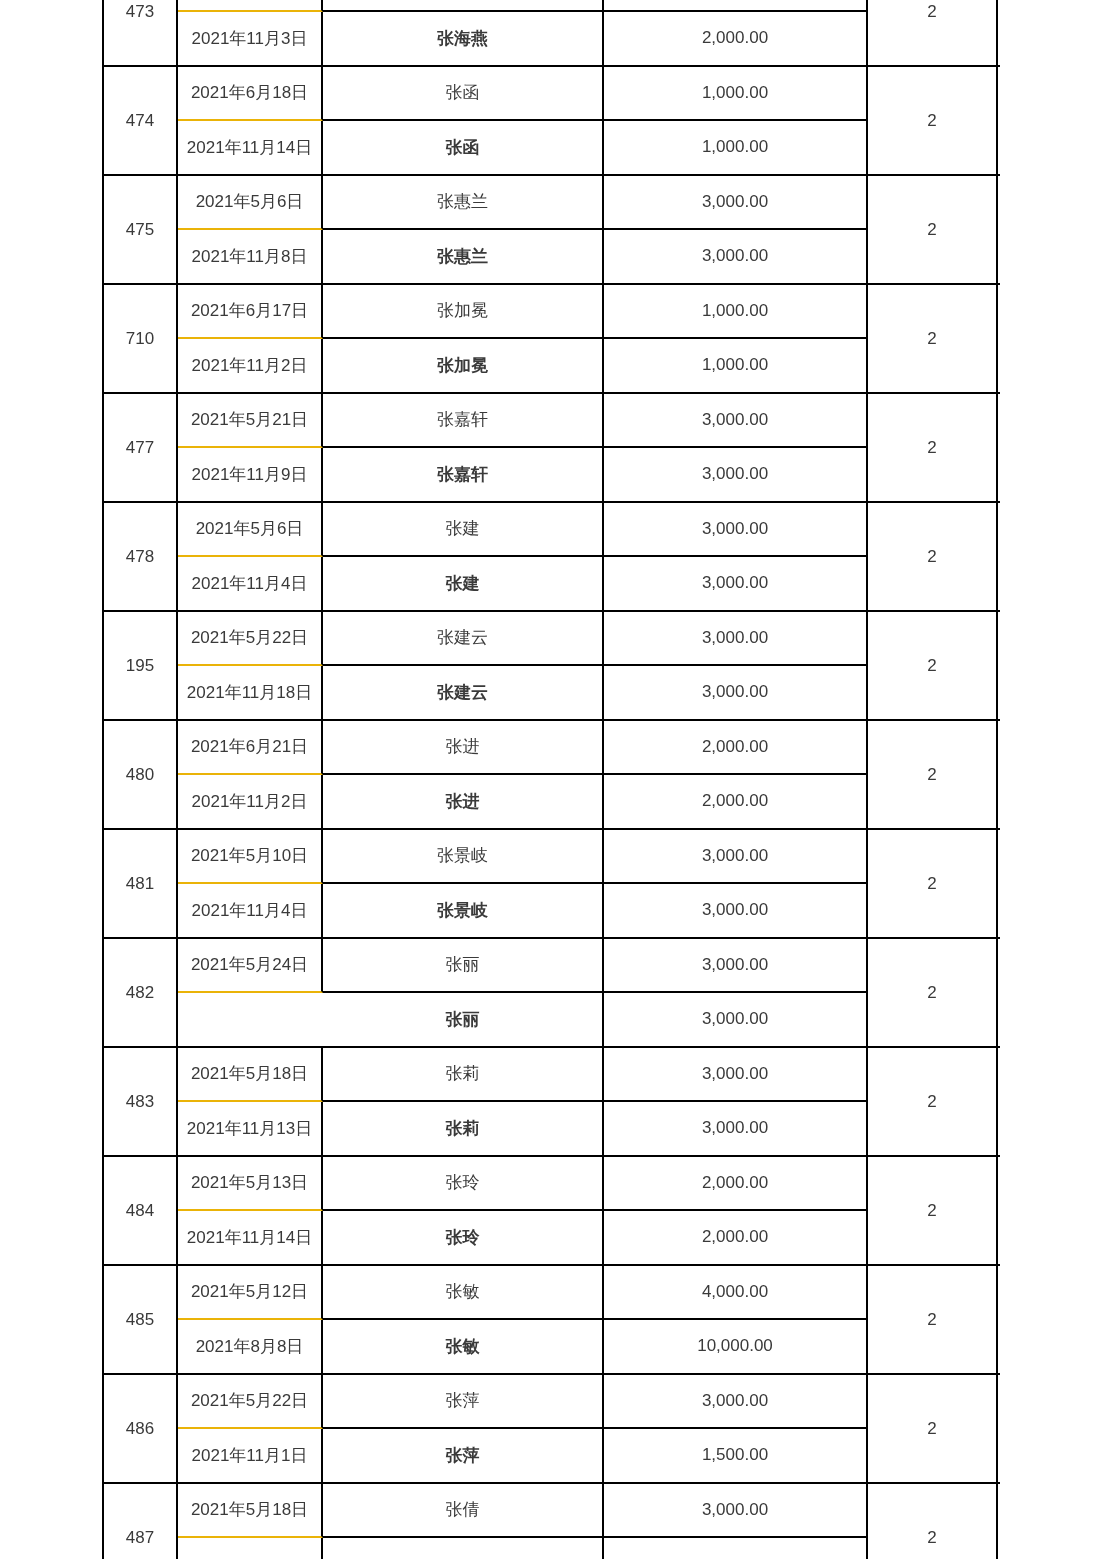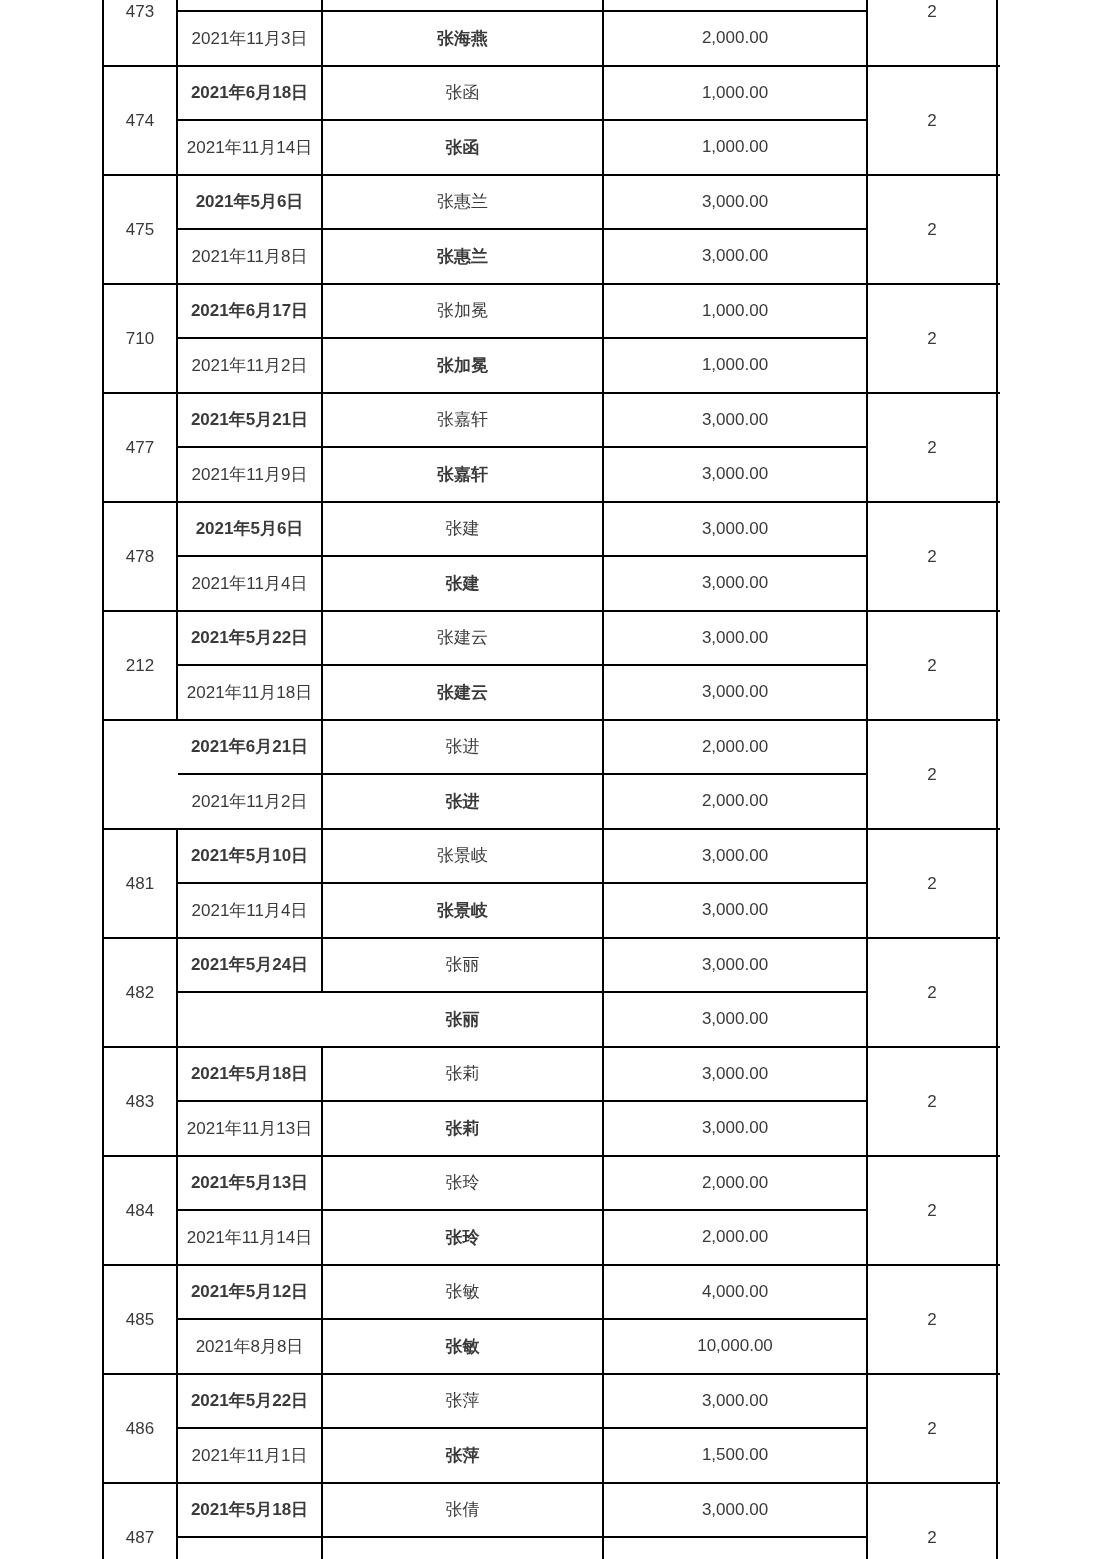--- a/index.html
+++ b/index.html
@@ -35,21 +35,21 @@
     display: flex;
     align-items: center;
     justify-content: center;
     font-size: 17px;
     color: #3a3a3a;
     white-space: nowrap;
     overflow: hidden;
   }
   .id-cell    { grid-area: 1 / 1 / 3 / 2; }
   .count-cell { grid-area: 1 / 5 / 3 / 6; }
-  .r1.date-cell   { grid-area: 1 / 2; border-bottom: 2px solid #000000; font-weight: bold; }
+  .r1.date-cell   { grid-area: 1 / 2; border-bottom: 2px solid #eab308; }
   .r1.name-cell   { grid-area: 1 / 3; border-bottom: 2px solid #000; }
   .r1.amount-cell { grid-area: 1 / 4; border-bottom: 2px solid #000; }
   .r2.date-cell   { grid-area: 2 / 2; }
   .r2.name-cell   { grid-area: 2 / 3; font-weight: bold; }
   .r2.amount-cell { grid-area: 2 / 4; }
 </style>
 </head>
 <body>
 
 <div class="table-wrap" id="table-root">
@@ -113,31 +113,32 @@
     <div class="cell r1 date-cell">2021年5月6日</div>
     <div class="cell r1 name-cell">张建</div>
     <div class="cell r1 amount-cell">3,000.00</div>
     <div class="cell r2 date-cell">2021年11月4日</div>
     <div class="cell r2 name-cell">张建</div>
     <div class="cell r2 amount-cell">3,000.00</div>
     <div class="cell count-cell">2</div>
   </div>
 
   <div class="group">
-    <div class="cell id-cell">212</div>
+    <div class="cell id-cell">195</div>
     <div class="cell r1 date-cell">2021年5月22日</div>
     <div class="cell r1 name-cell">张建云</div>
     <div class="cell r1 amount-cell">3,000.00</div>
     <div class="cell r2 date-cell">2021年11月18日</div>
     <div class="cell r2 name-cell">张建云</div>
     <div class="cell r2 amount-cell">3,000.00</div>
     <div class="cell count-cell">2</div>
   </div>
 
   <div class="group">
+    <div class="cell id-cell">480</div>
     <div class="cell r1 date-cell">2021年6月21日</div>
     <div class="cell r1 name-cell">张进</div>
     <div class="cell r1 amount-cell">2,000.00</div>
     <div class="cell r2 date-cell">2021年11月2日</div>
     <div class="cell r2 name-cell">张进</div>
     <div class="cell r2 amount-cell">2,000.00</div>
     <div class="cell count-cell">2</div>
   </div>
 
   <div class="group">

